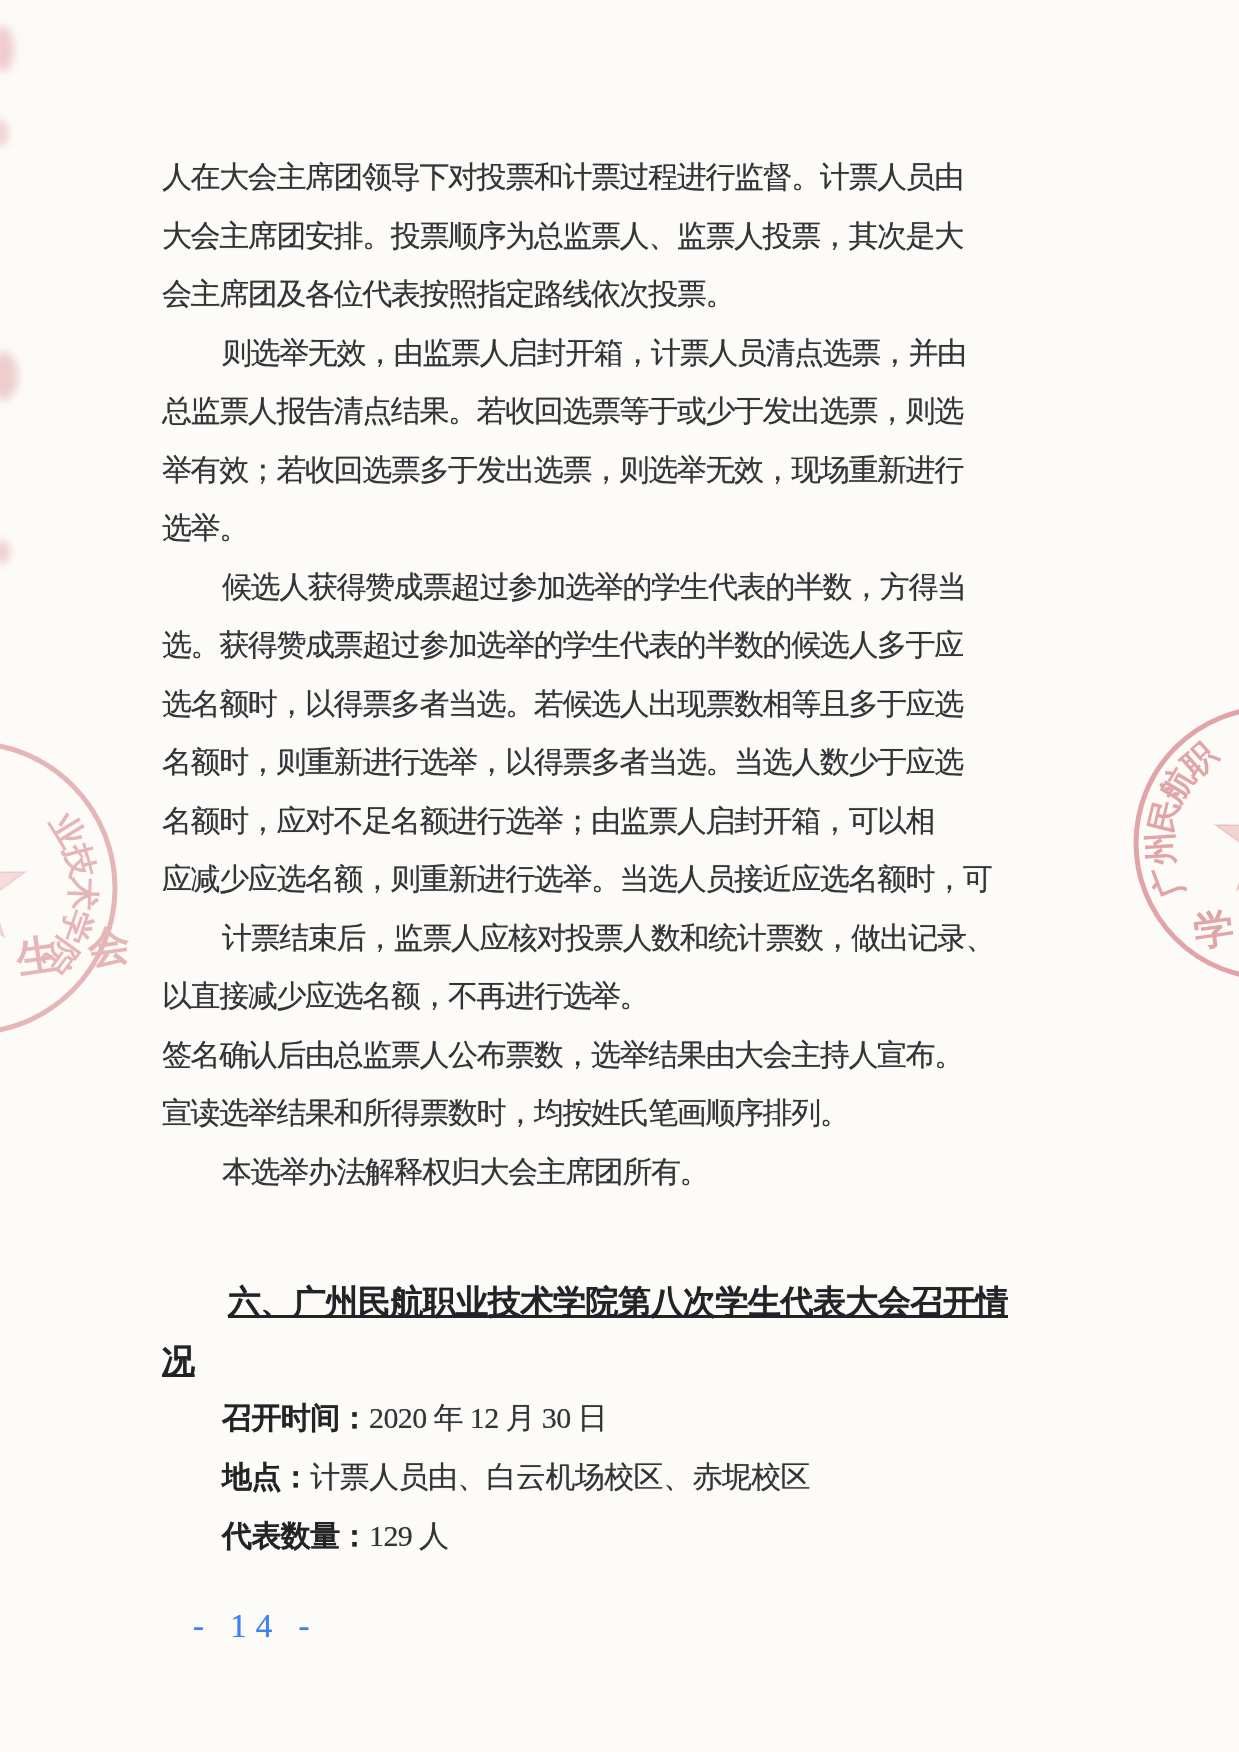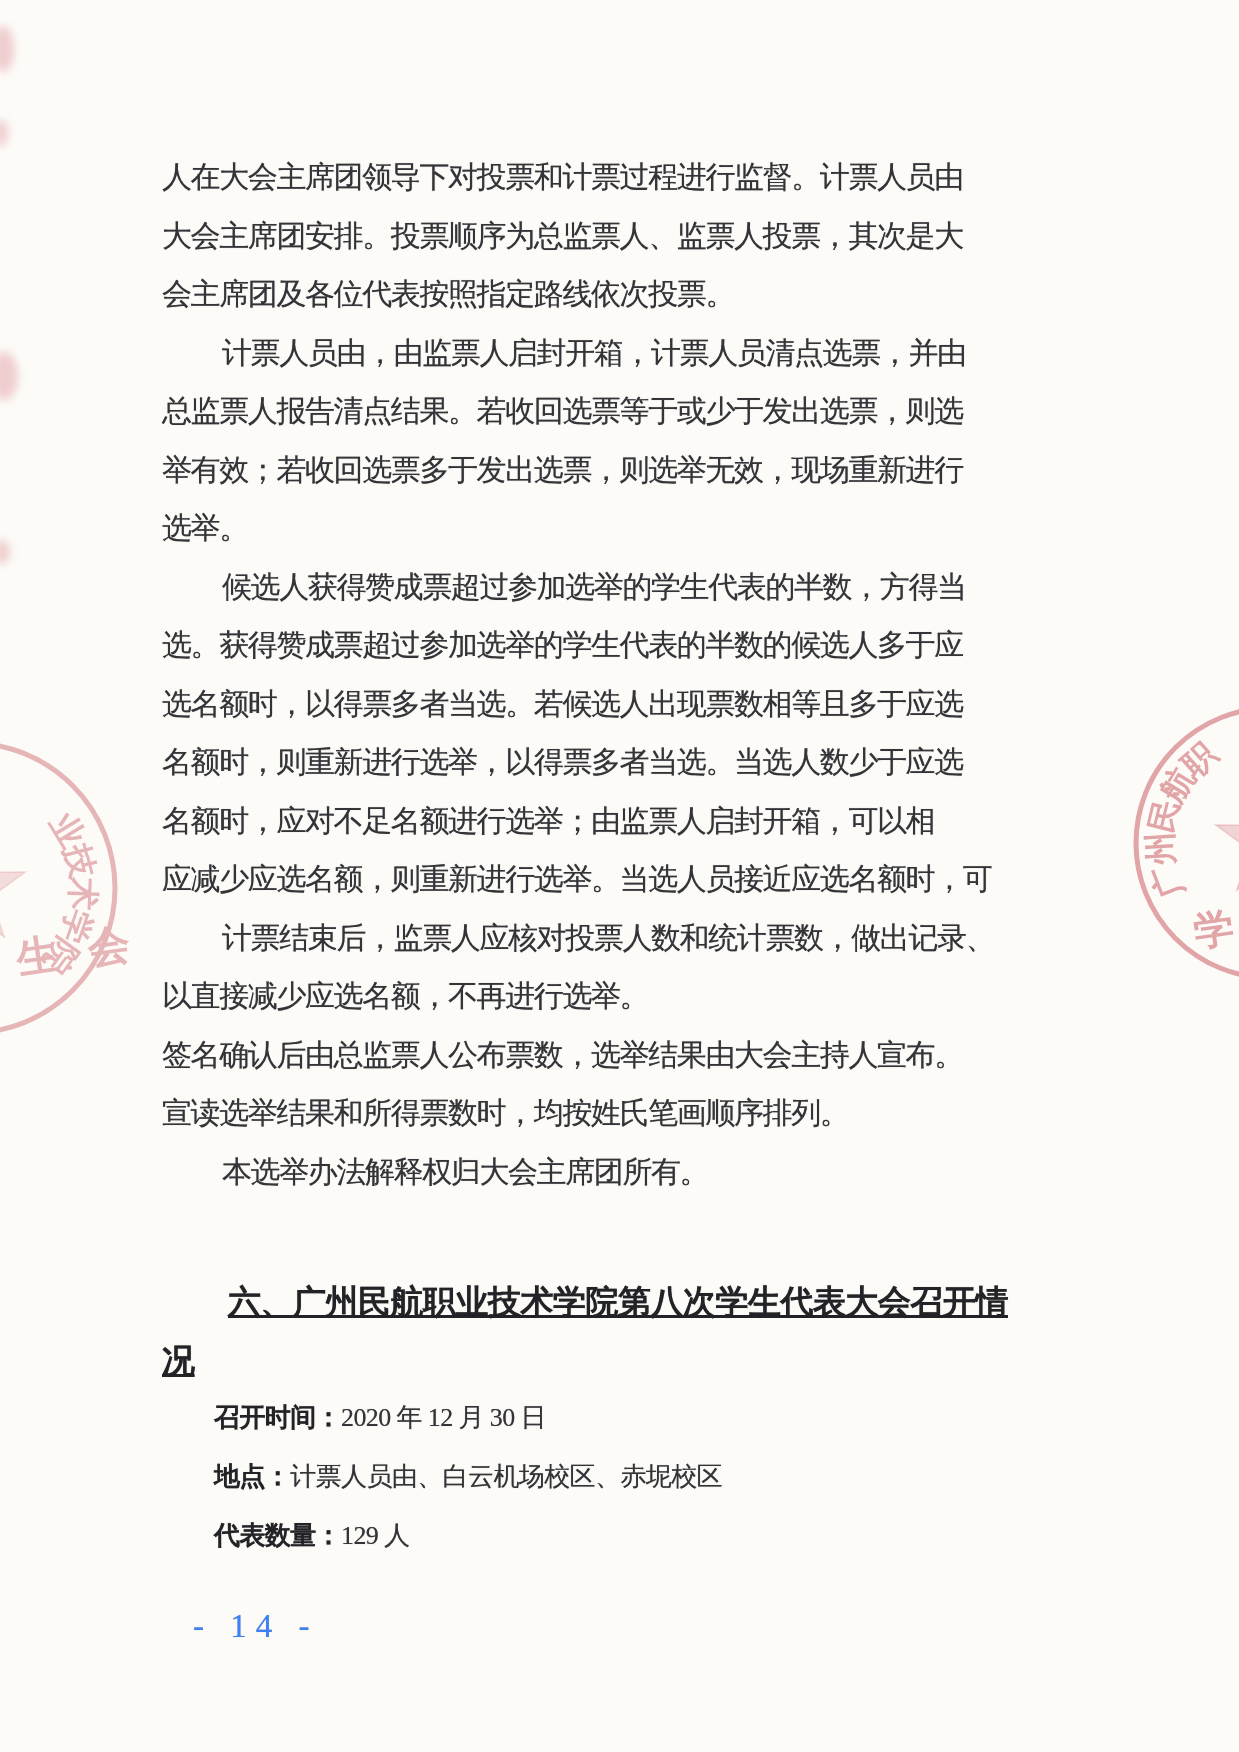--- a/index.html
+++ b/index.html
@@ -24,21 +24,21 @@
   .heading{
     position:absolute;left:162px;top:1273px;width:900px;
     font-size:33px;line-height:59px;font-weight:bold;
     letter-spacing:-0.5px;color:#232327;
     text-shadow:0 0 0.7px rgba(30,30,35,0.6);
     text-decoration:underline;
   }
   
   .info{
     position:absolute;left:162px;top:1389px;width:900px;
-    font-size:26px;line-height:58.8px;letter-spacing:-0.6px;
+    font-size:30px;line-height:58.8px;letter-spacing:-0.6px;
     text-shadow:0 0 0.7px rgba(45,45,50,0.55);
   }
   .info-row{white-space:nowrap;text-indent:2em;}
   .info-label{font-weight:bold;color:#232327;}
   .info-value{color:#333338;}
   
   .page-number{
     position:absolute;left:193px;top:1608px;
     font-size:33px;letter-spacing:9px;color:#3b82f6;
     text-shadow:0 0 0.7px rgba(45,45,50,0.5);
@@ -89,21 +89,21 @@
       </text>
       <text class="stamp-bottom-text" x="1214" y="943" font-size="40" text-anchor="middle" transform="rotate(-8 1214 930)">学</text>
     </g>
   </svg>
 
   <main>
     <div class="paragraphs">
         <div class="line">人在大会主席团领导下对投票和计票过程进行监督。计票人员由</div>
         <div class="line">大会主席团安排。投票顺序为总监票人、监票人投票，其次是大</div>
         <div class="line">会主席团及各位代表按照指定路线依次投票。</div>
-        <div class="line indent">计票人员由，由监票人启封开箱，计票人员清点选票，并由</div>
+        <div class="line indent">则选举无效，由监票人启封开箱，计票人员清点选票，并由</div>
         <div class="line">总监票人报告清点结果。若收回选票等于或少于发出选票，则选</div>
         <div class="line">举有效；若收回选票多于发出选票，则选举无效，现场重新进行</div>
         <div class="line">选举。</div>
         <div class="line indent">候选人获得赞成票超过参加选举的学生代表的半数，方得当</div>
         <div class="line">选。获得赞成票超过参加选举的学生代表的半数的候选人多于应</div>
         <div class="line">选名额时，以得票多者当选。若候选人出现票数相等且多于应选</div>
         <div class="line">名额时，则重新进行选举，以得票多者当选。当选人数少于应选</div>
         <div class="line">名额时，应对不足名额进行选举；由监票人启封开箱，可以相</div>
         <div class="line">应减少应选名额，则重新进行选举。当选人员接近应选名额时，可</div>
         <div class="line indent">计票结束后，监票人应核对投票人数和统计票数，做出记录、</div>

